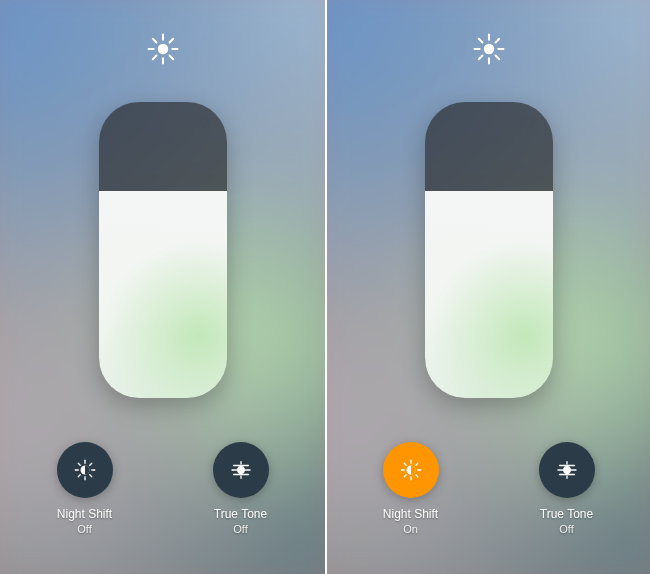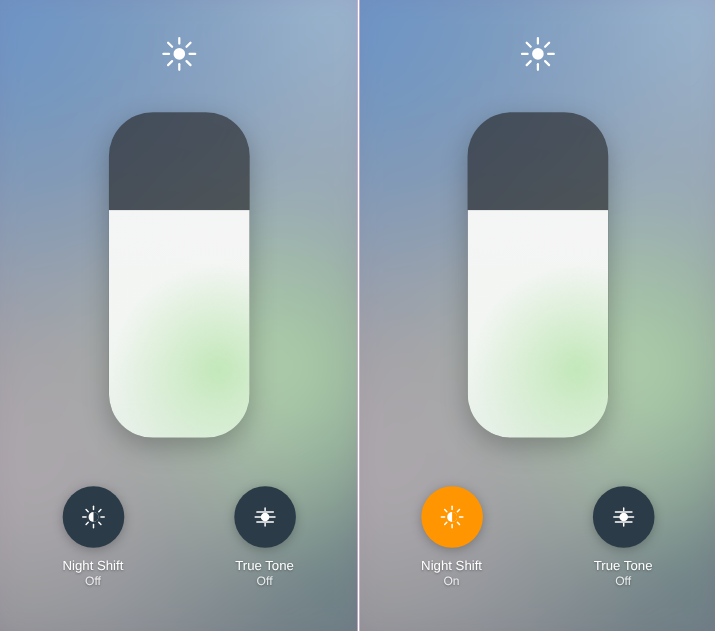--- a/index.html
+++ b/index.html
@@ -1,18 +1,18 @@
 <!DOCTYPE html>
 <html><head>
 <meta charset="utf-8">
 <style>
   * { box-sizing: border-box; margin: 0; padding: 0; }
   html, body { width: 650px; height: 574px; overflow: hidden; font-family: -apple-system, "Helvetica Neue", Arial, sans-serif; }
   .stage {
-    width: 650px; height: 574px; display: flex; background: #701a75;
+    width: 650px; height: 574px; display: flex; background: #ef4444;
   }
   .panel {
     position: relative;
     width: 325px; height: 574px;
     overflow: hidden;
   }
   .panel + .panel { border-left: 2px solid #fff; width: 325px; }
   
   .bg {
     position: absolute; inset: -60px;

